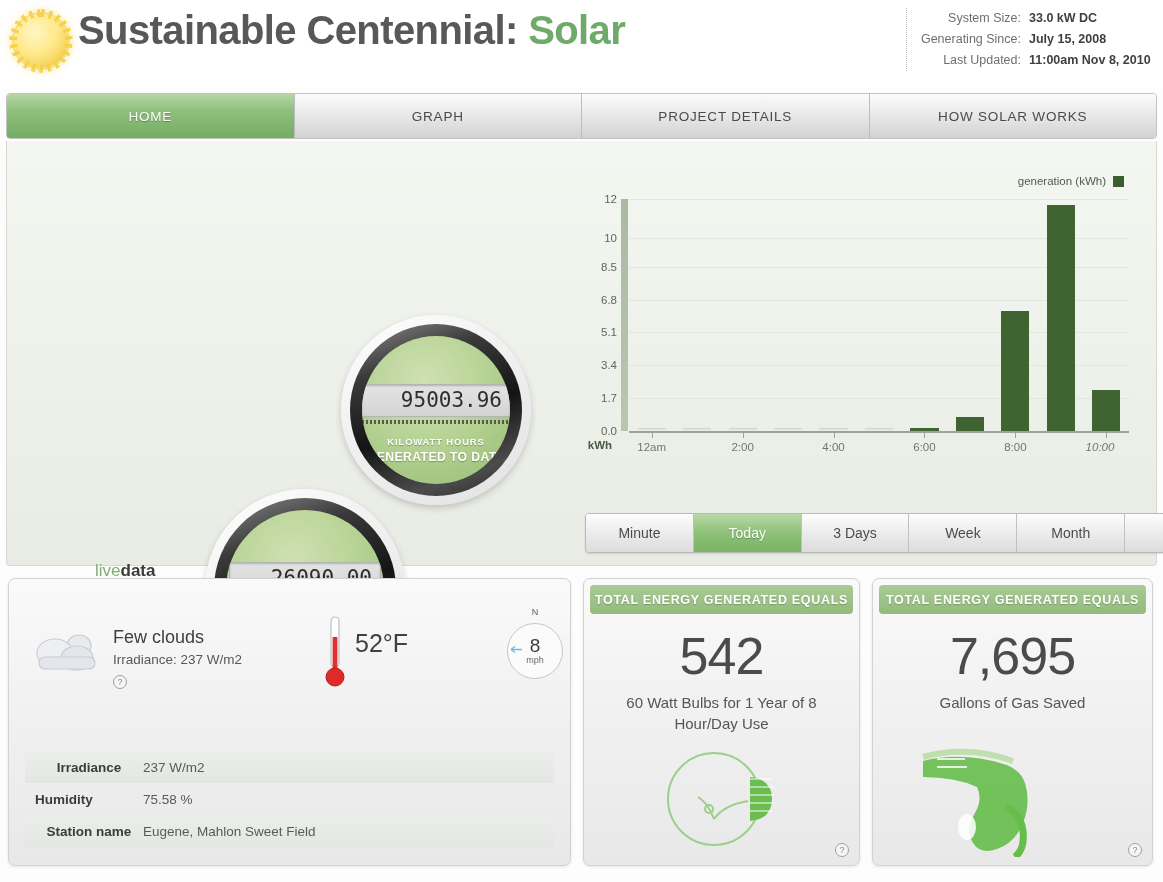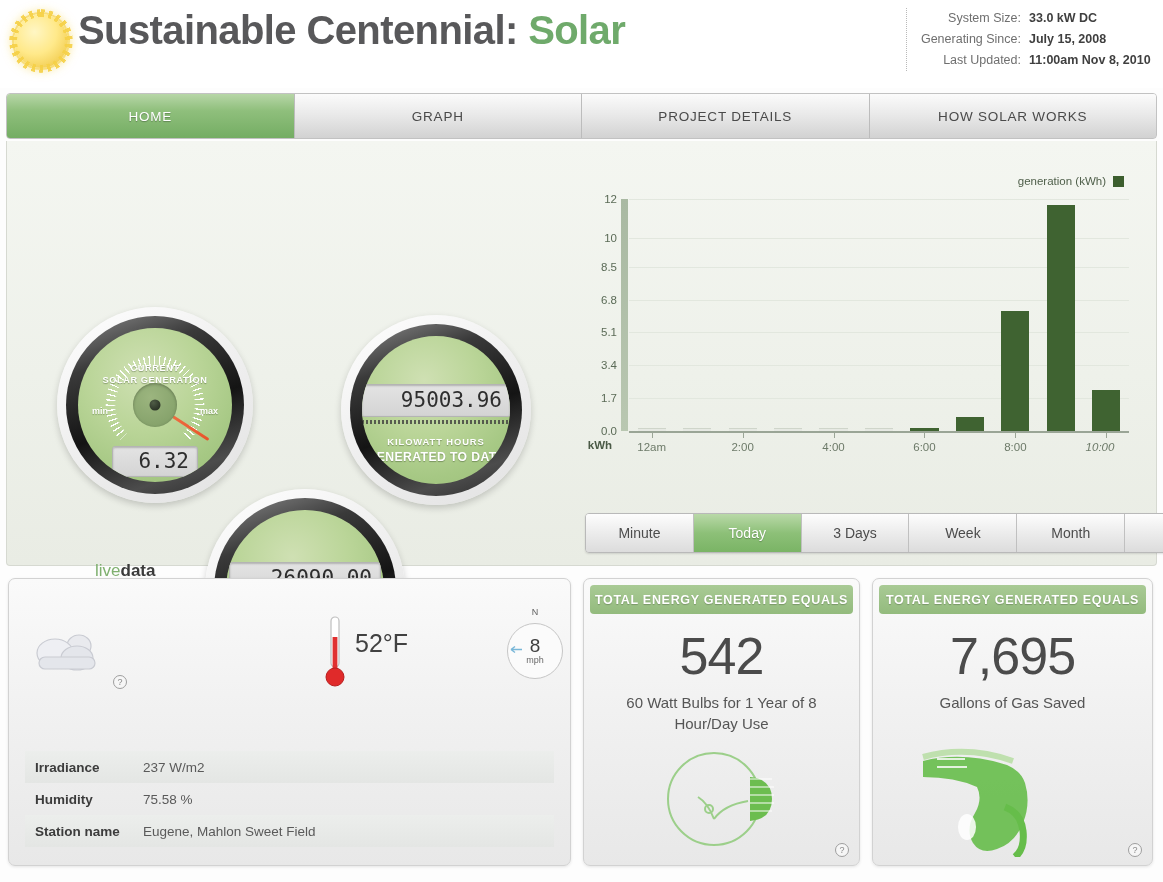--- a/index.html
+++ b/index.html
@@ -229,21 +229,21 @@
     border-radius: 50%; border: 1px solid #c6c6c6; background: #fbfbfb;
     display: flex; flex-direction: column; align-items: center; justify-content: center;
   }
   .compass .spd { font-size: 19px; color: #3f3f3f; line-height: 18px; }
   .compass .un { font-size: 9px; color: #6a6a6a; }
   .compass-n { position: absolute; left: 498px; top: 28px; width: 56px; text-align: center; font-size: 9px; color: #5d5d5d; }
   .compass-arrow { position: absolute; left: 500px; top: 66px; width: 14px; height: 9px; }
 
   .wtable { position: absolute; left: 16px; right: 16px; top: 172px; }
   .wrow { display: flex; align-items: center; height: 32px; font-size: 13.5px; }
-  .wrow.alt { background: linear-gradient(#eceeec, #e4e6e4); }
+  .wrow.alt { background: linear-gradient(#eceeec, #e4e6e4); text-align: center; }
   .wrow .wk { width: 118px; padding-left: 10px; font-weight: bold; color: #3c3c3c; }
   .wrow .wv { color: #5a5a5a; }
 
   .big-num { text-align: center; font-size: 52px; color: #4b4b4b; margin-top: 12px; letter-spacing: -1px; }
   .card-sub { text-align: center; font-size: 15px; color: #555555; line-height: 21px; padding: 6px 22px 0; }
   .icon-art { position: absolute; left: 0; right: 0; bottom: 8px; height: 116px; }
   .card-help { position: absolute; right: 10px; bottom: 8px; }
 </style>
 </head>
 <body>
@@ -282,37 +282,20 @@
     <div class="tab">
         <span>PROJECT DETAILS</span>
       </div>
     <div class="tab">
         <span>HOW SOLAR WORKS</span>
       </div>
   </div>
 
   <div class="main">
 
-    <div class="gauge" id="gauge-current">
-      <div class="bezel"></div>
-      <div class="ring"></div>
-      <div class="face">
-        <div class="ticks"></div>
-        <div class="gauge-label">
-          <div>CURRENT</div>
-          <div>SOLAR GENERATION</div>
-        </div>
-        <div class="minmax min">min</div>
-        <div class="minmax max">max</div>
-        <div class="needle"></div>
-        <div class="hub"></div>
-        <div class="readout">6.32</div>
-
-      </div>
-    </div>
 
     <div class="gauge" id="gauge-generated">
       <div class="bezel"></div>
       <div class="ring"></div>
       <div class="face">
         <div class="readout">95003.96</div>
         <div class="dotline"></div>
         <div class="cap-2">
           <div class="l1">KILOWATT HOURS</div>
           <div class="l2">GENERATED TO DATE</div>
@@ -418,20 +401,24 @@
   </div>
 
   <div class="card" id="weather-card">
     <div class="weather-body">
       <svg class="cloud-icon" viewBox="0 0 86 46">
         <ellipse cx="52" cy="15" rx="12" ry="11" fill="#e9eaee" stroke="#c9cbd2" stroke-width="1.2"></ellipse>
         <ellipse cx="28" cy="22" rx="18" ry="14" fill="#eeeff3" stroke="#c9cbd2" stroke-width="1.2"></ellipse>
         <ellipse cx="50" cy="27" rx="16" ry="12" fill="#e4e6eb" stroke="#c9cbd2" stroke-width="1.2"></ellipse>
         <rect x="12" y="26" width="56" height="12" rx="6" fill="#e4e6eb" stroke="#c9cbd2" stroke-width="1.2"></rect>
       </svg>
+      <div class="cond-text">
+        <div class="c1">Few clouds</div>
+        <div class="c2">Irradiance: 237 W/m2</div>
+      </div>
       <div class="cond-help help-badge">?</div>
       <svg class="thermo" viewBox="0 0 20 76">
         <rect x="6" y="2" width="8" height="50" rx="4" fill="#ffffff" stroke="#bfbfbf" stroke-width="1.2"></rect>
         <rect x="7.6" y="22" width="4.8" height="34" fill="#e03030"></rect>
         <circle cx="10" cy="62" r="9" fill="#e02a2a" stroke="#b81f1f" stroke-width="1"></circle>
       </svg>
       <div class="temp-text">52°F</div>
       <div class="compass-n">N</div>
       <div class="compass">
         <div class="spd">8</div>

